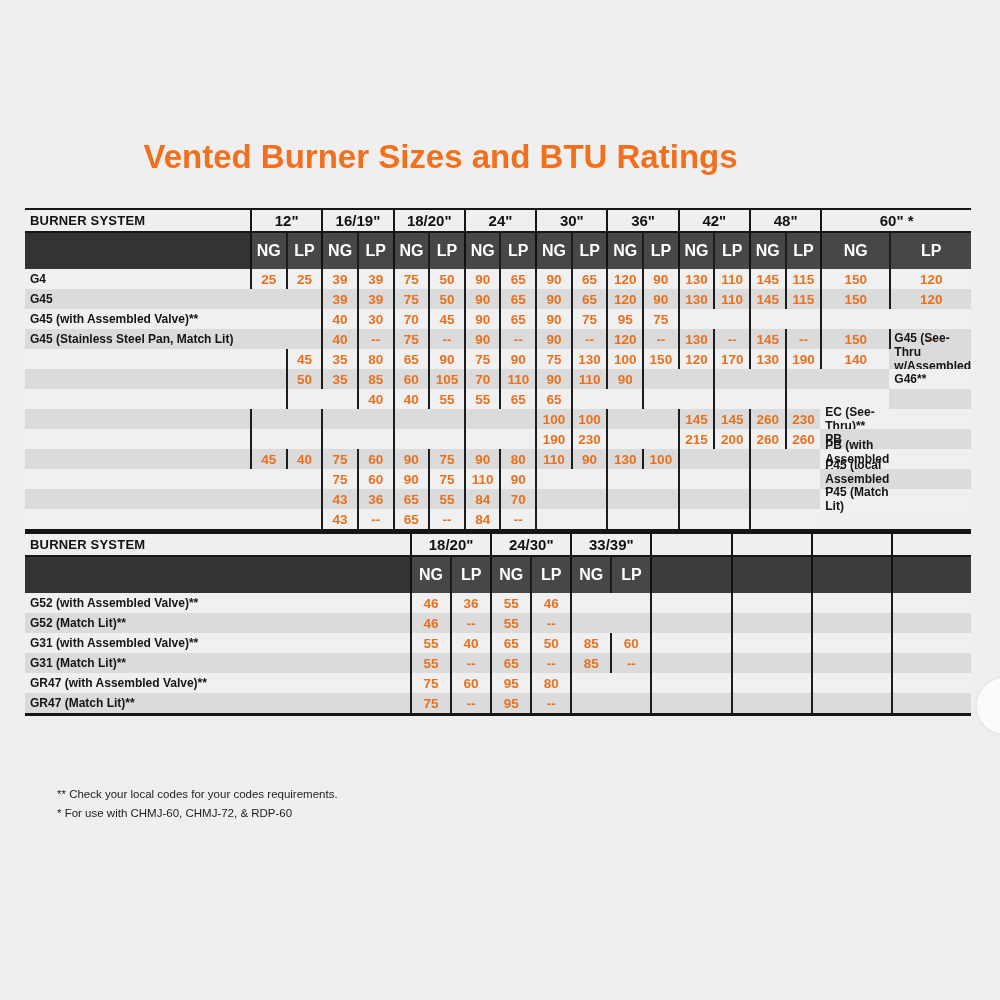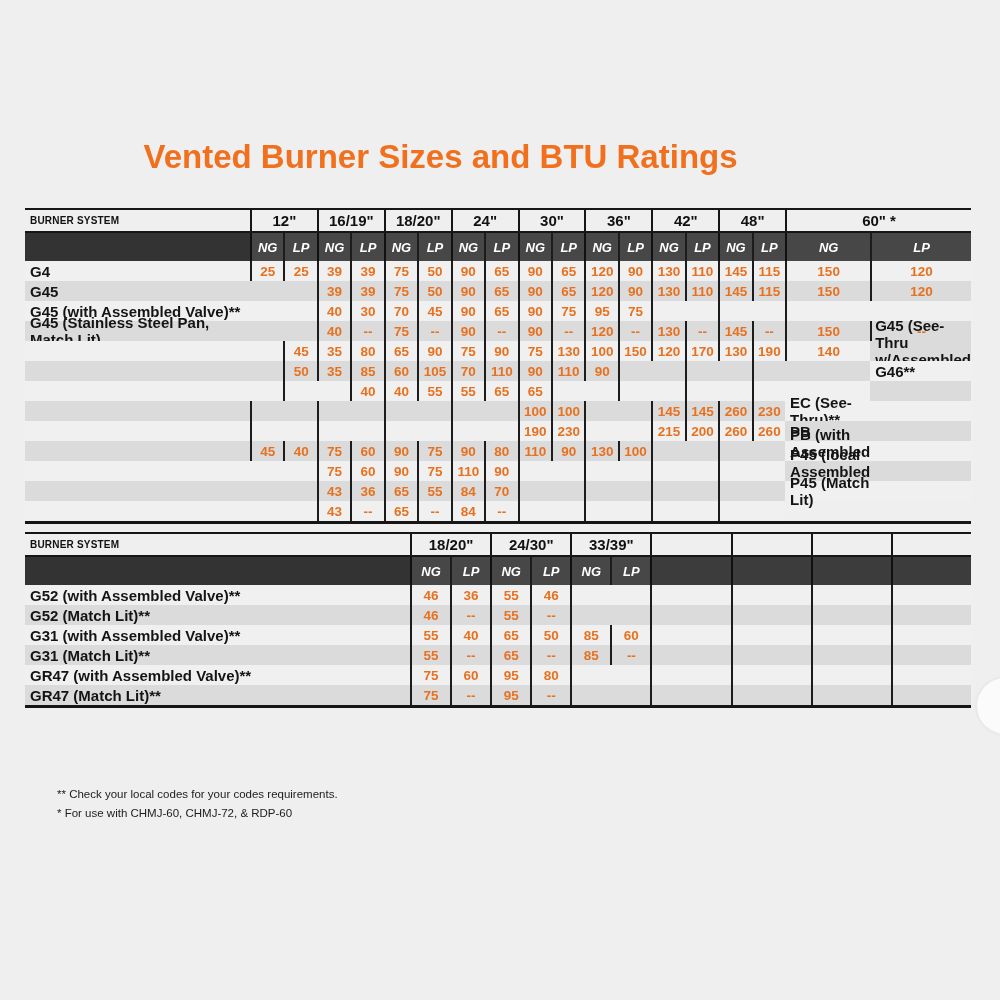--- a/index.html
+++ b/index.html
@@ -17,33 +17,32 @@
     position:absolute;left:25px;width:946px;display:grid;
     border-top:2px solid #161616;border-bottom:3px solid #161616;
   }
   #table1{top:208px;}
   #table2{top:532px;}
   .btable *{box-sizing:border-box;}
   .hcell{
     height:23px;border-bottom:2px solid #161616;display:flex;align-items:center;
     color:#111;font-weight:bold;background:#efefef;
   }
-  .h-label{font-size:10px;padding-left:5px;letter-spacing:.2px;}
+  .h-label{font-size:13px;padding-left:5px;letter-spacing:.2px;}
   .h-size{justify-content:center;font-size:15px;border-left:2px solid #161616;}
   .bar{
-    height:28px;display:flex;align-items:center;justify-content:center;
-    background:#474747;color:#ffffff;font-weight:bold;font-size:13px;
+    height:36px;display:flex;align-items:center;justify-content:center;
+    background:#474747;color:#ffffff;font-weight:bold;font-size:16px;
     border-left:2px solid #101010;
-    font-style:italic;
   }
   .bar.lead{background:#333333;border-left:none;}
   .bar.empty{background:#3c3c3c;}
   .cell{height:20px;display:flex;align-items:center;background:#f0f0f0;}
   .cell.gray{background:#dbdbdb;}
-  .cell.label{font-weight:bold;font-size:15px;color:#141414;padding-left:5px;}
+  .cell.label{font-weight:bold;font-size:12px;color:#141414;padding-left:5px;}
   .cell.val{justify-content:center;font-weight:bold;font-size:13.5px;color:#e8711f;}
   .gline{border-left:2px solid #1c1c1c;}
   .iline{border-left:2px solid #1c1c1c;}
   .formula{
     position:absolute;left:59px;top:750px;
     font-size:17px;font-weight:bold;color:#f1701e;
   }
   .notes{position:absolute;left:57px;top:785px;font-size:11.5px;color:#1c1c1c;line-height:19px;}
   .fab{
     position:absolute;left:977px;top:678px;width:56px;height:56px;border-radius:50%;

